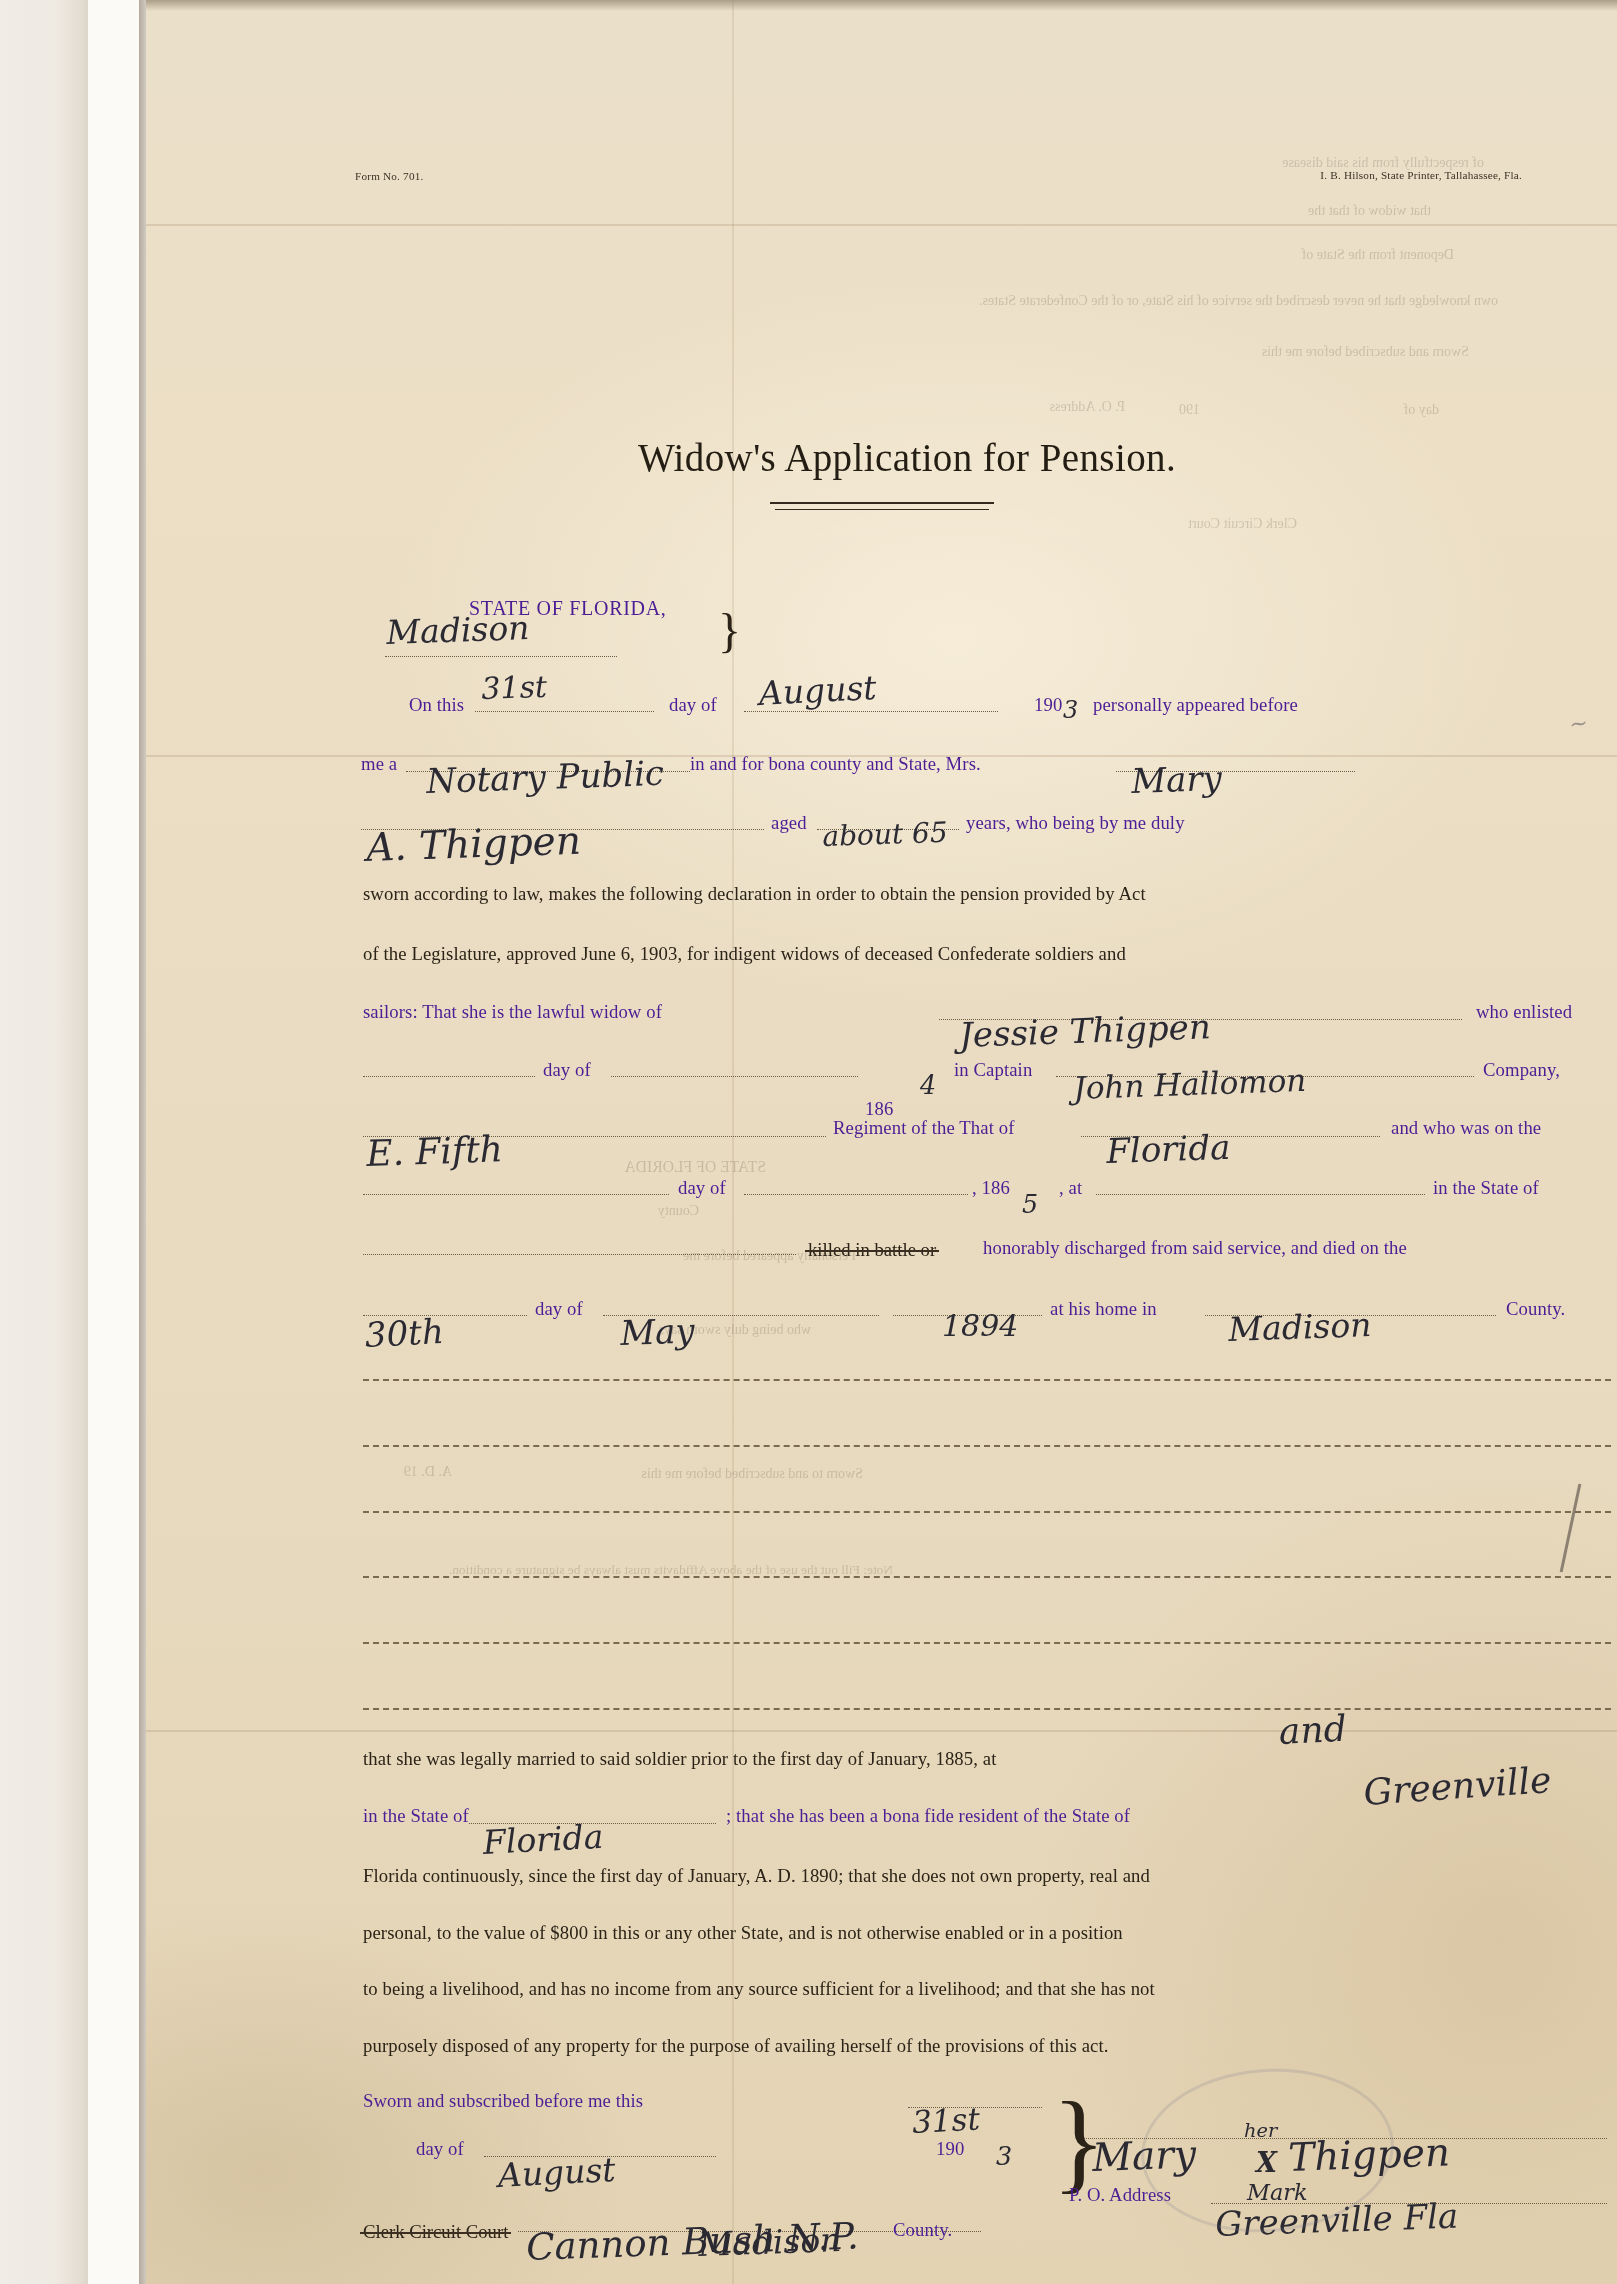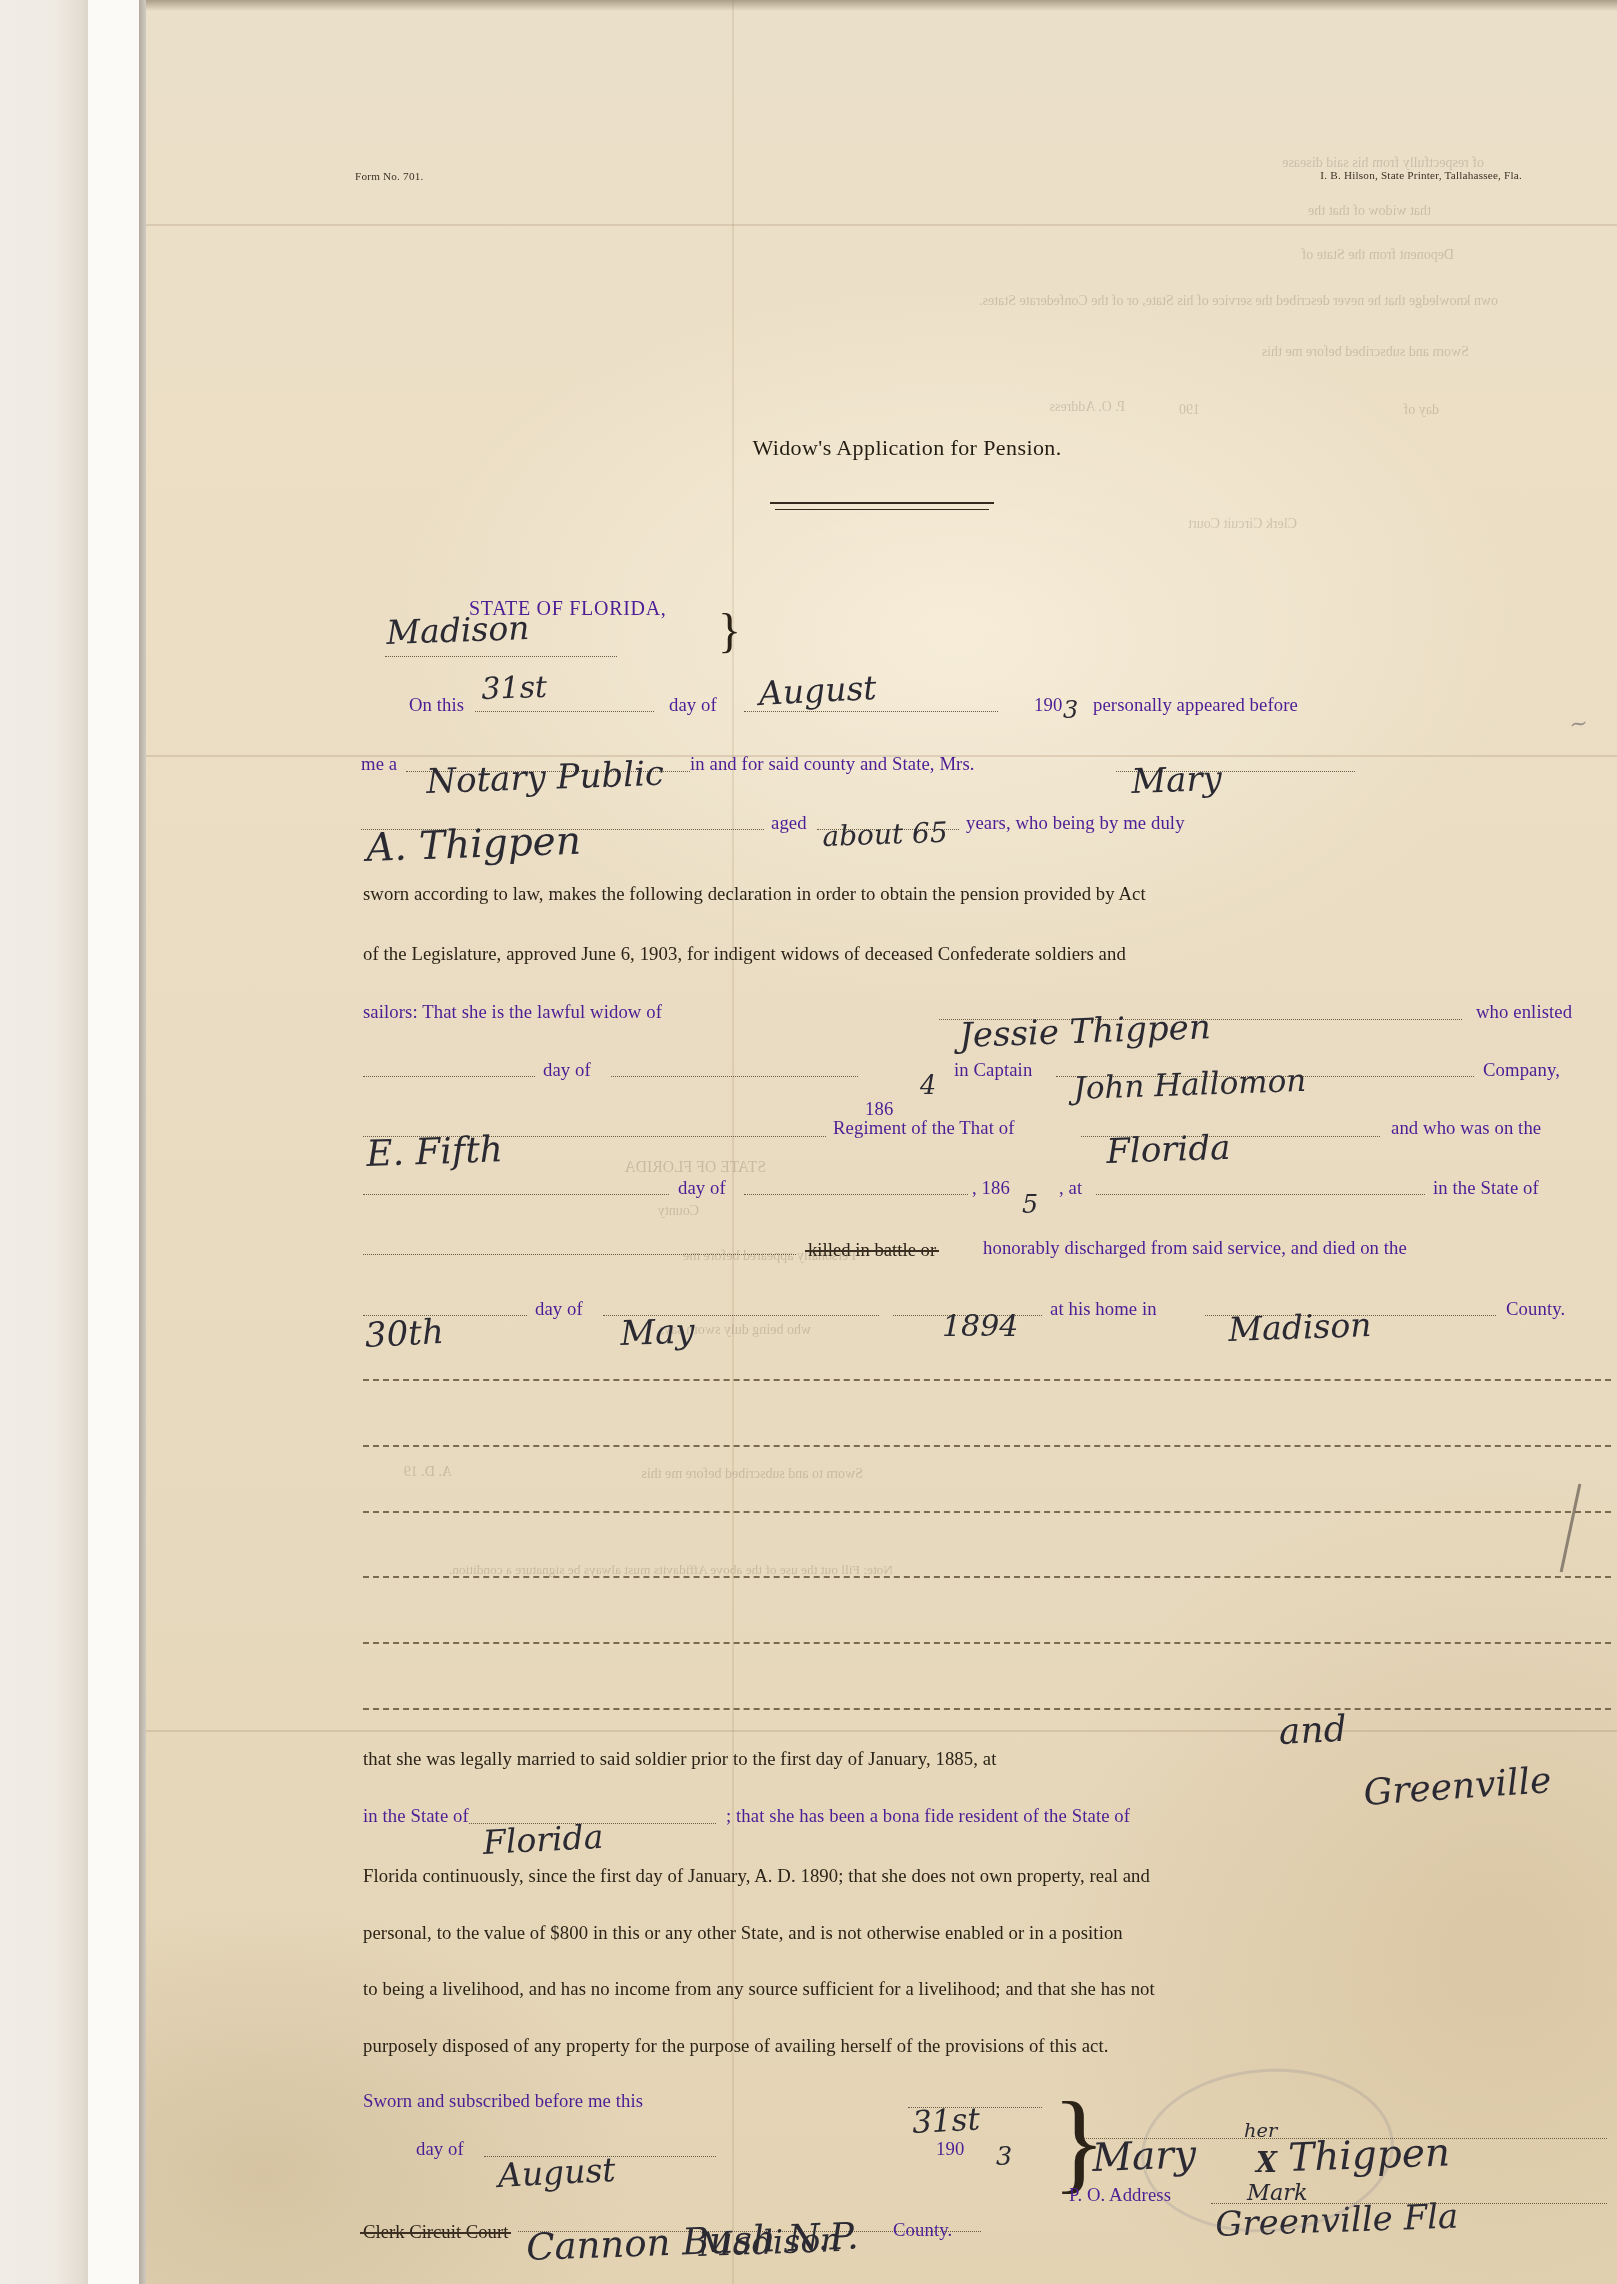--- a/index.html
+++ b/index.html
@@ -104,21 +104,21 @@
     letter-spacing: 0.2px;
     color: #3b3224;
   }
   #form-no { left: 209px; top: 170px; }
   #printer { right: 96px; top: 169px; text-align: right; }
 
   #doc-title {
     position: absolute;
     left: 10px; right: 0; top: 435px;
     text-align: center;
-    font-size: 22px;
+    font-size: 39px;
     color: #241d13;
     letter-spacing: 0.4px;
     margin-left: 40px;
   }
   #title-rule {
     position: absolute;
     left: 50%;
     top: 502px;
     transform: translateX(-50%);
     width: 224px;
@@ -267,21 +267,21 @@
 
     <div class="blk" style="left:263px; top:696px;">On this</div>
     <div class="rule" style="left:329px; top:711px; width:179px;"></div>
     <div class="blk" style="left:523px; top:696px;">day of</div>
     <div class="rule" style="left:598px; top:711px; width:254px;"></div>
     <div class="blk" style="left:888px; top:696px;">190</div>
     <div class="blk" style="left:947px; top:696px;">personally appeared before</div>
 
     <div class="blk" style="left:215px; top:755px;">me a</div>
     <div class="rule" style="left:260px; top:771px; width:284px;"></div>
-    <div class="blk" style="left:544px; top:755px;">in and for said county and State,  Mrs.</div>
+    <div class="blk" style="left:544px; top:755px;">in and for bona county and State,  Mrs.</div>
     <div class="rule" style="left:970px; top:771px; width:239px;"></div>
 
     <div class="rule" style="left:215px; top:829px; width:403px;"></div>
     <div class="blk" style="left:625px; top:814px;">aged</div>
     <div class="rule" style="left:671px; top:829px; width:142px;"></div>
     <div class="blk" style="left:820px; top:814px;">years, who being by me duly</div>
 
     <div class="para" style="left:217px; top:883px;">sworn according to law, makes the following declaration in order to obtain the pension  provided by Act</div>
     <div class="para" style="left:217px; top:943px;">of the Legislature, approved June 6, 1903, for indigent widows of deceased  Confederate  soldiers  and</div>
 

